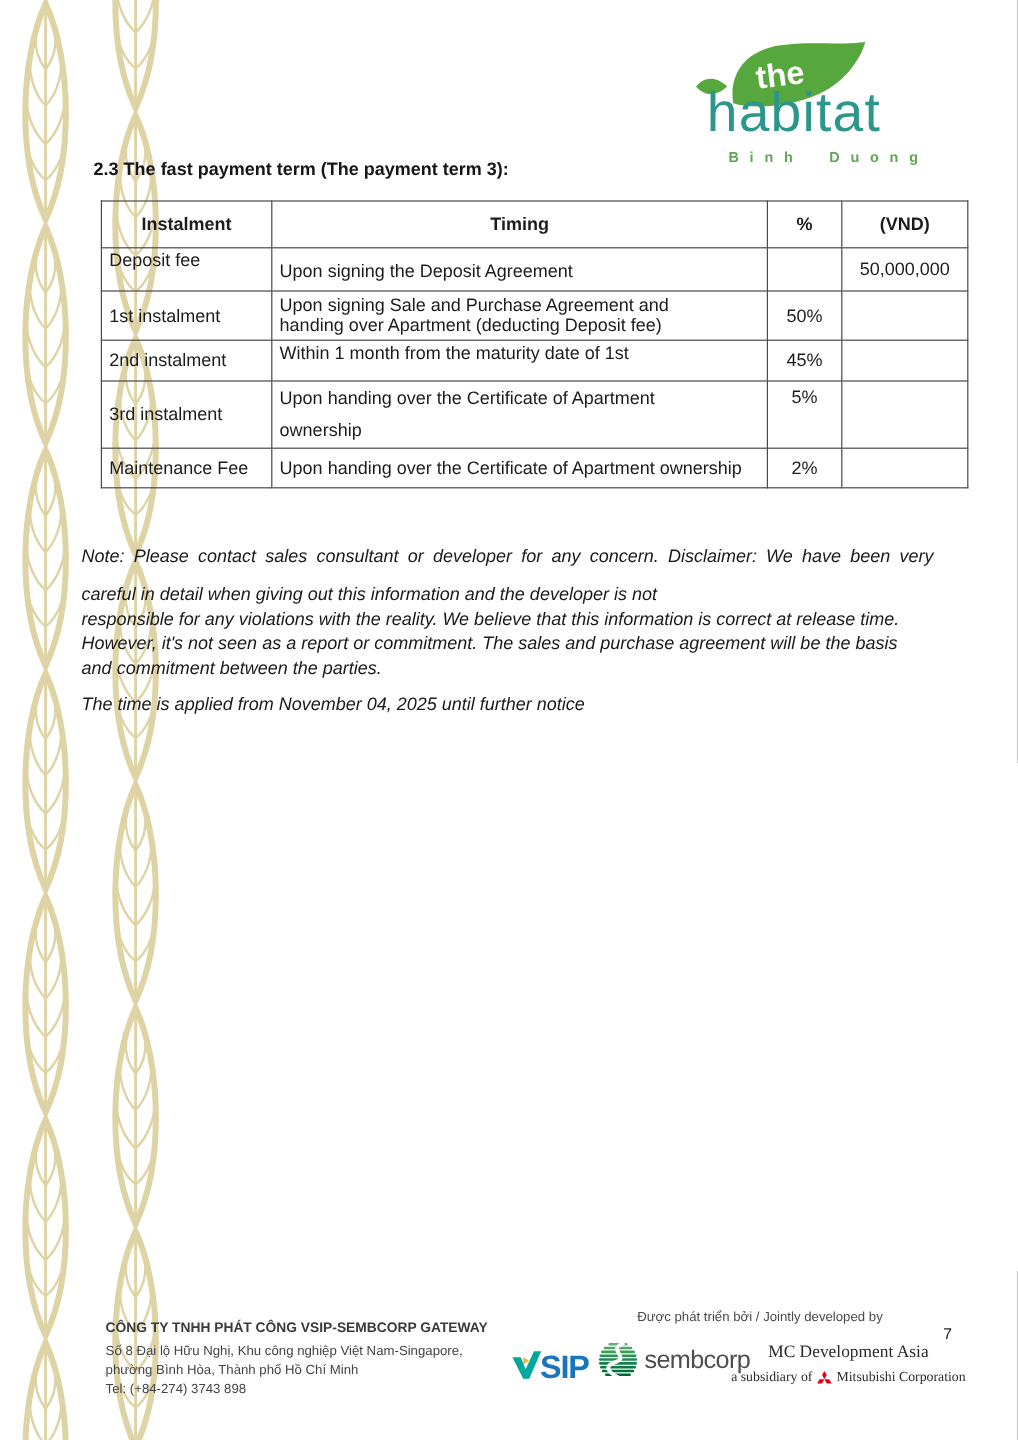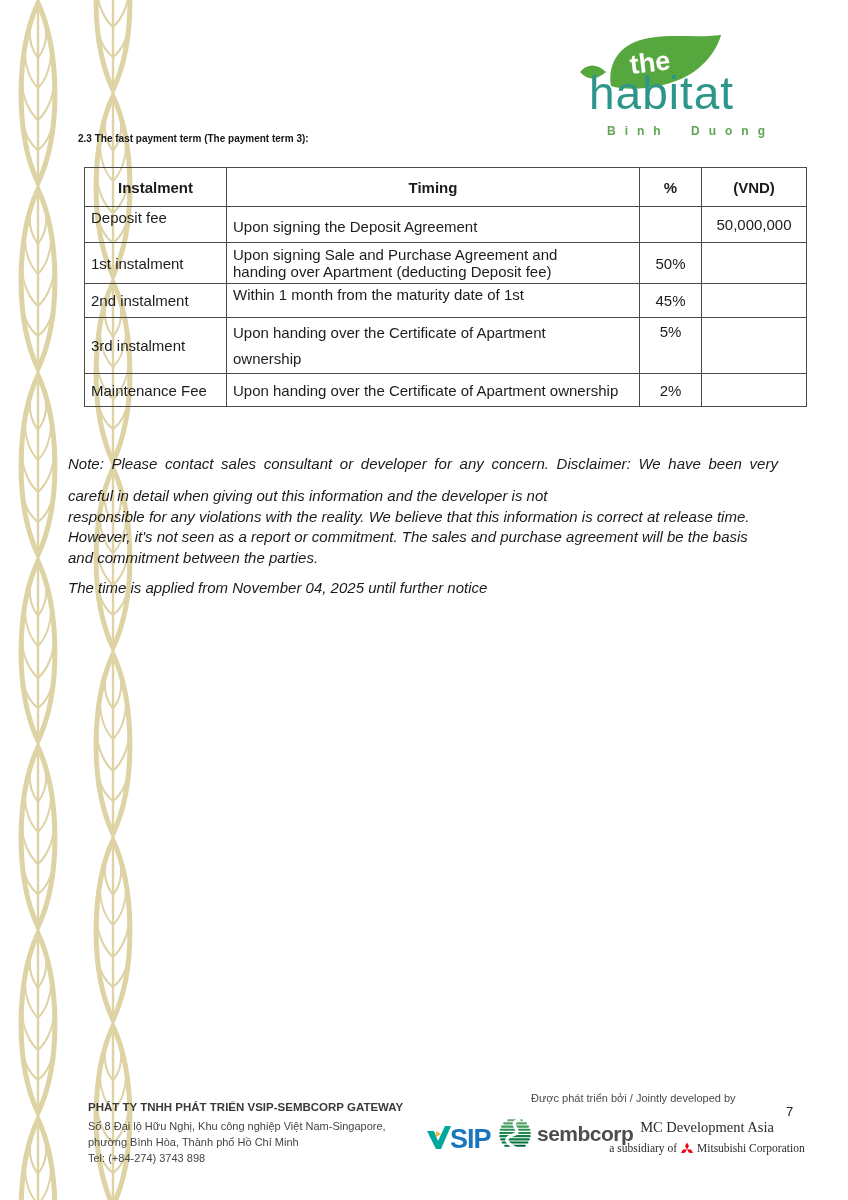--- a/index.html
+++ b/index.html
@@ -16,21 +16,21 @@
   .logo .small-leaf{position:absolute;left:-4px;top:22px;width:28px;height:20px;}
   .logo .habitat-text{
     position:absolute;left:6px;top:30px;font-size:46px;font-weight:normal;
     color:#2d968b;letter-spacing:1px;line-height:1;
   }
   .logo .binh-duong{
     position:absolute;left:24px;top:84px;font-size:12px;color:#5fa554;
     letter-spacing:9px;word-spacing:9px;font-weight:bold;
   }
   
-  .heading{position:absolute;left:78px;top:133px;font-size:10px;font-weight:bold;color:#161616;}
+  .heading{position:absolute;left:78px;top:133px;font-size:15px;font-weight:bold;color:#161616;}
   
   table.pay{
     position:absolute;left:68px;top:167px;width:722px;
     border-collapse:collapse;table-layout:fixed;font-size:15px;color:#1c1c1c;margin-left:16px;
   }
   table.pay th,table.pay td{border:1.5px solid #4a4a4a;padding:2px 6px;}
   table.pay th{font-weight:bold;text-align:center;height:34px;}
   td.inst{text-align:left;}
   td.tim{text-align:left;padding-left:9px;padding-right:6px;}
   td.pct,td.vnd{text-align:center;}
@@ -48,21 +48,21 @@
   .note .l1{white-space:nowrap;word-spacing:3.5px;margin-bottom:14px;}
   .note .l{white-space:nowrap;line-height:1.38;}
   .note .applied{margin-top:10px;white-space:nowrap;}
   
   .f-company{position:absolute;left:88px;top:1101px;font-size:11.5px;font-weight:bold;color:#3a3a3a;}
   .f-addr{position:absolute;left:88px;top:1119px;font-size:11px;color:#444444;line-height:1.45;}
   .f-dev{position:absolute;left:531px;top:1092px;font-size:11px;color:#4a4a4a;}
   .vsip{position:absolute;left:426px;top:1124px;display:flex;align-items:flex-start;}
   .vsip .vsip-text{font-size:27px;font-weight:bold;color:#1b75bc;letter-spacing:-1px;margin-left:-3px;}
   .sembcorp{position:absolute;left:498px;top:1117px;display:flex;align-items:center;gap:5px;}
-  .sembcorp .sembcorp-text{font-size:21px;font-weight:bold;color:#4d4d4d;letter-spacing:-0.5px;}
+  .sembcorp .sembcorp-text{font-size:21px;font-weight:normal;color:#4d4d4d;letter-spacing:-0.5px;}
   .mc{position:absolute;left:607px;top:1119px;width:200px;text-align:center;
       font-family:"Liberation Serif",serif;color:#2b2b2b;}
   .mc .mc-line1{font-size:14.5px;}
   .mc .mc-line2{font-size:11.5px;margin-top:5px;display:flex;align-items:center;justify-content:center;gap:3px;}
   .page-num{position:absolute;left:786px;top:1104px;font-size:13px;color:#1c1c1c;}
 </style>
 </head>
 <body>
 
 <div class="page">
@@ -159,21 +159,21 @@
 
   <div class="note">
     <div class="l1">Note: Please contact sales consultant or developer for any concern. Disclaimer: We have been very</div>
     <div class="l">careful in detail when giving out this information and the developer is not</div>
     <div class="l">responsible for any violations with the reality. We believe that this information is correct at release time.</div>
     <div class="l">However, it's not seen as a report or commitment. The sales and purchase agreement will be the basis</div>
     <div class="l">and commitment between the parties.</div>
     <div class="applied">The time is applied from November 04, 2025 until further notice</div>
   </div>
 
-  <div class="f-company">PHÁT TY TNHH PHÁT TRIỂN VSIP-SEMBCORP GATEWAY</div>
+  <div class="f-company">CÔNG TY TNHH PHÁT CÔNG VSIP-SEMBCORP GATEWAY</div>
   <div class="f-addr">
     <div>Số 8 Đại lộ Hữu Nghị, Khu công nghiệp Việt Nam-Singapore,</div>
     <div>phường Bình Hòa, Thành phố Hồ Chí Minh</div>
     <div>Tel: (+84-274) 3743 898</div>
   </div>
 
   <div class="f-dev">Được phát triển bởi / Jointly developed by</div>
 
   <div class="vsip">
     <svg width="27" height="27" viewBox="0 0 27 27">

